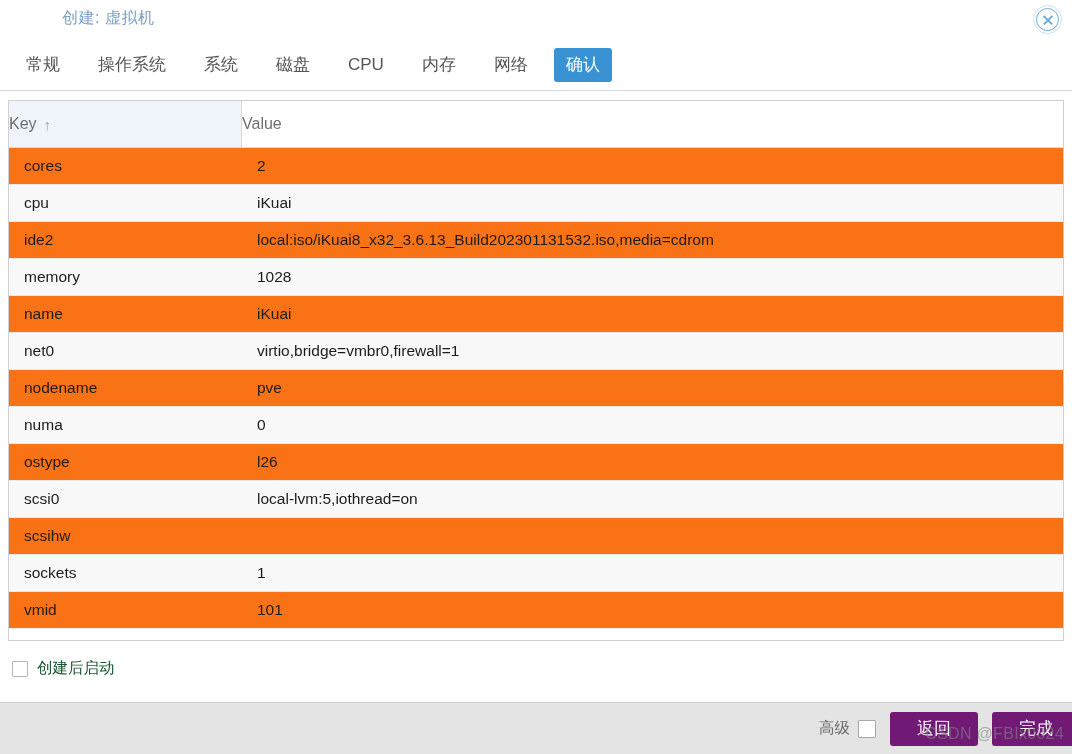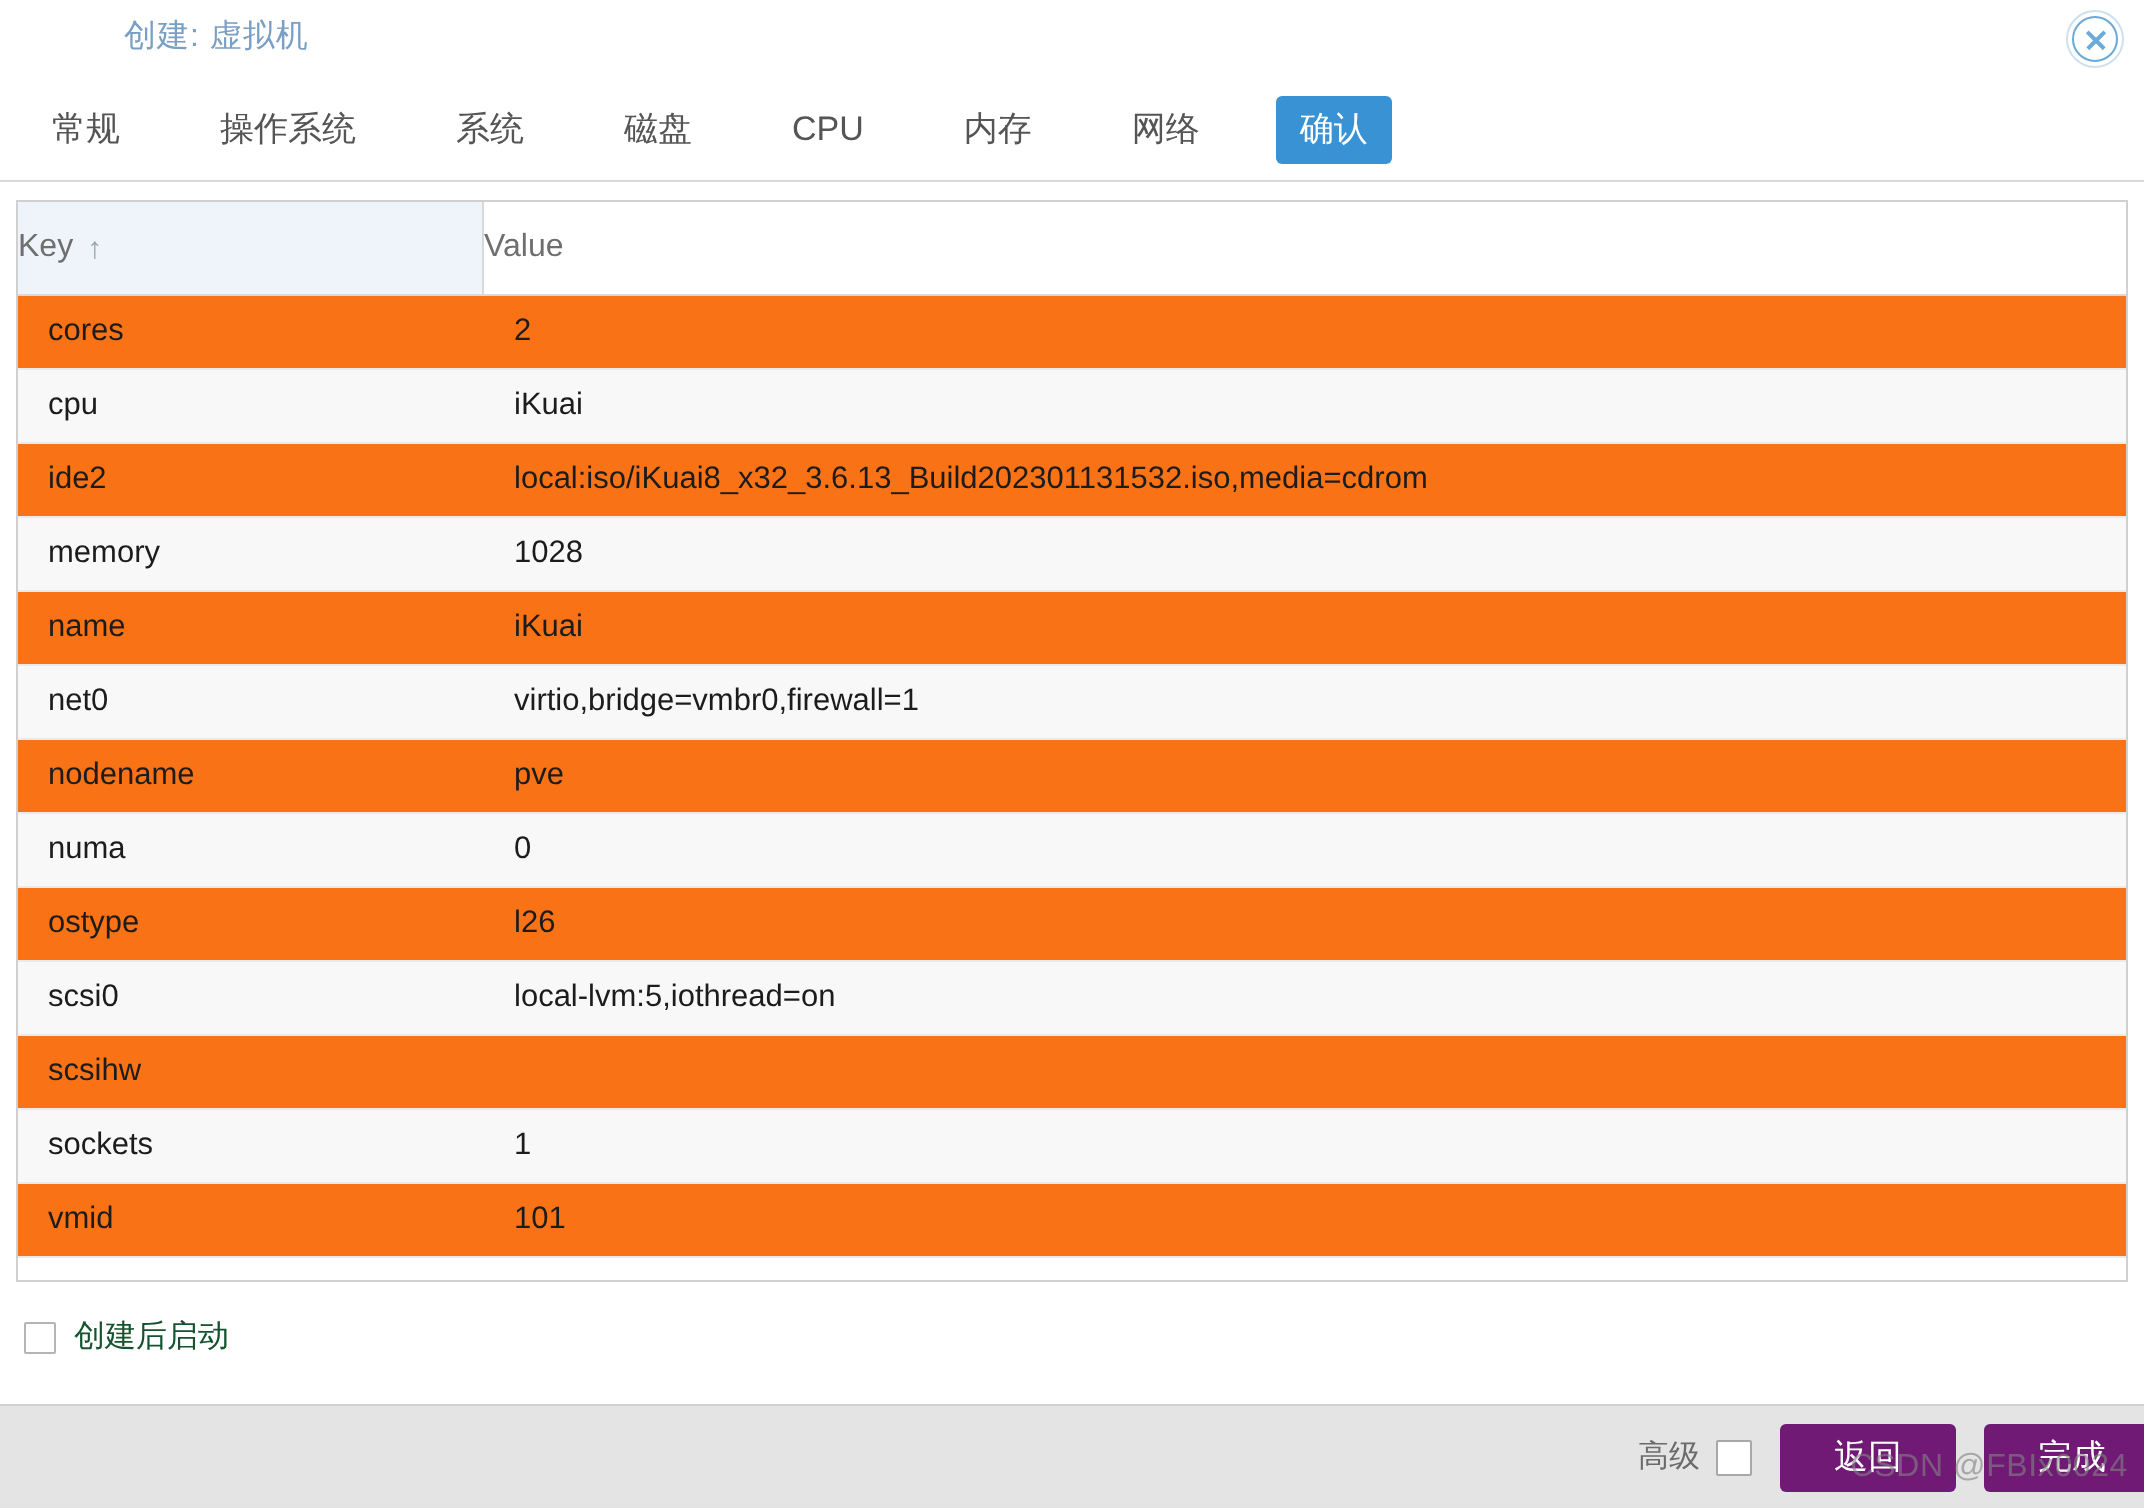--- a/index.html
+++ b/index.html
@@ -83,21 +83,21 @@
   .close-btn .ring::before { transform: translate(-50%,-50%) rotate(45deg); }
   .close-btn .ring::after  { transform: translate(-50%,-50%) rotate(-45deg); }
 
   
   .tabbar {
     height: 51px;
     flex: 0 0 auto;
     display: flex;
     align-items: center;
     padding-left: 14px;
-    gap: 12px;
+    gap: 0px;
     border-bottom: 1px solid #d9d9d9;
     background: #ffffff;
   }
 
   .tab {
     font-size: 17px;
     color: #555555;
     padding: 5px 12px;
     margin-right: 14px;
     border-radius: 3px;

